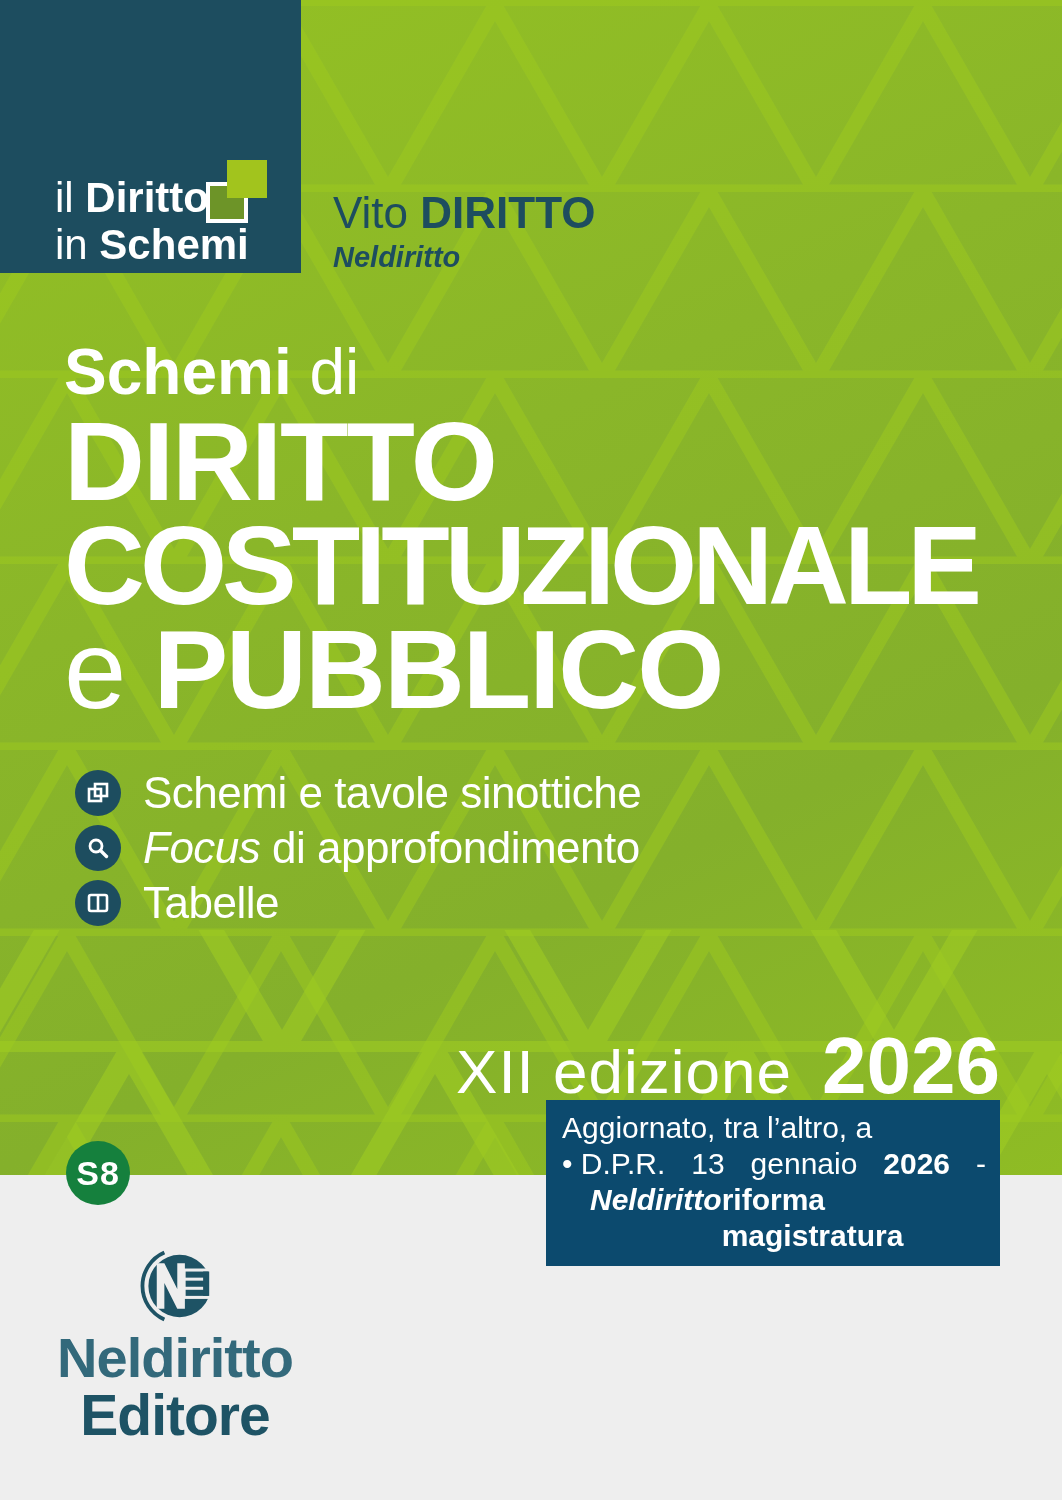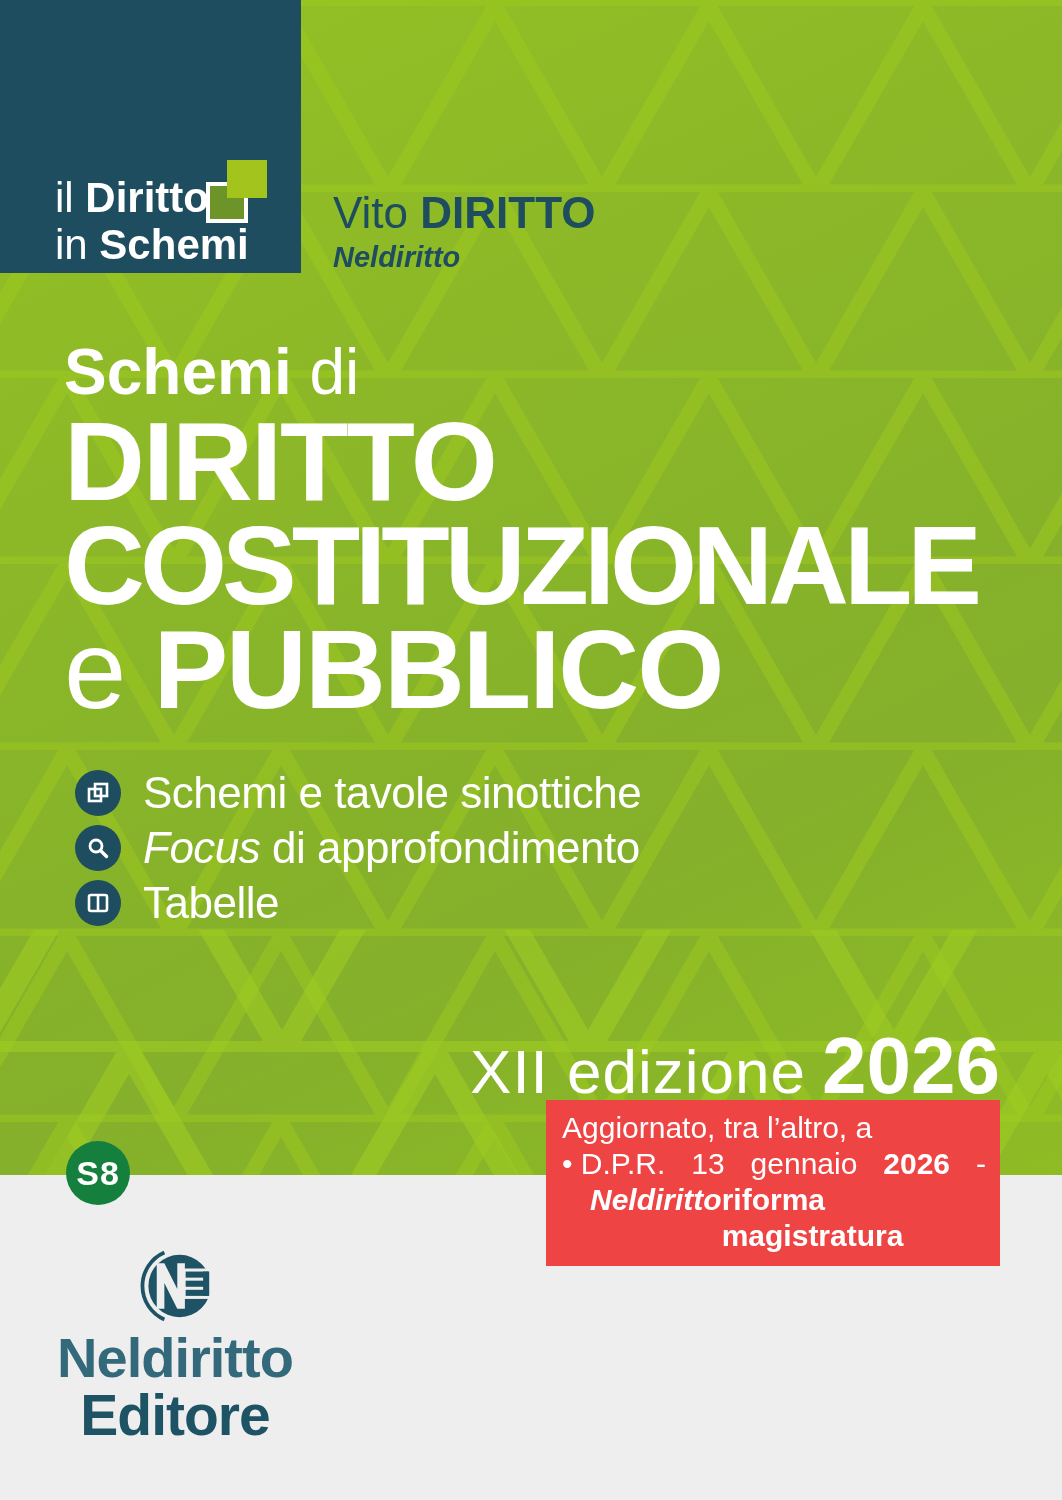--- a/index.html
+++ b/index.html
@@ -33,27 +33,27 @@
   .t-squeeze{letter-spacing:-5px;}
   .t-last .lt{font-size:112px;}
   
   .features{position:absolute;left:75px;top:770px;}
   .feature{display:flex;align-items:center;height:46px;margin-bottom:9px;}
   .fi{width:46px;height:46px;border-radius:50%;background:#1d4d5f;display:flex;align-items:center;justify-content:center;flex:none;}
   .ft{margin-left:22px;font-size:44px;color:#ffffff;letter-spacing:-0.5px;white-space:nowrap;}
   .lead-italic{font-style:italic;}
   .lead-bold{font-weight:700;}
   
-  .edition{position:absolute;top:1020px;right:62px;display:flex;align-items:baseline;gap:16px;color:#ffffff;white-space:nowrap;}
+  .edition{position:absolute;top:1020px;right:62px;display:flex;align-items:baseline;gap:30px;color:#ffffff;white-space:nowrap;}
   .ed-label{font-size:62px;font-weight:300;letter-spacing:1px;}
   .ed-year{font-size:80px;font-weight:700;}
   
   .update-box{
     position:absolute;left:546px;top:1100px;width:454px;box-sizing:border-box;
-    background:#ef4444;color:#ffffff;padding:10px 14px 12px 16px;
+    background:#0c4a6e;color:#ffffff;padding:10px 14px 12px 16px;
     font-size:30px;line-height:36px;
   }
   .u-line2{display:flex;justify-content:space-between;align-items:baseline;}
   .u-line3{display:flex;justify-content:space-between;align-items:baseline;padding-left:28px;font-weight:700;}
   .u-bold{font-weight:700;}
   .u-bolditalic{font-weight:700;font-style:italic;}
   
   .series-badge{
     position:absolute;left:66px;top:1141px;width:64px;height:64px;border-radius:50%;
     background:#15803d;color:#ffffff;display:flex;align-items:center;justify-content:center;

